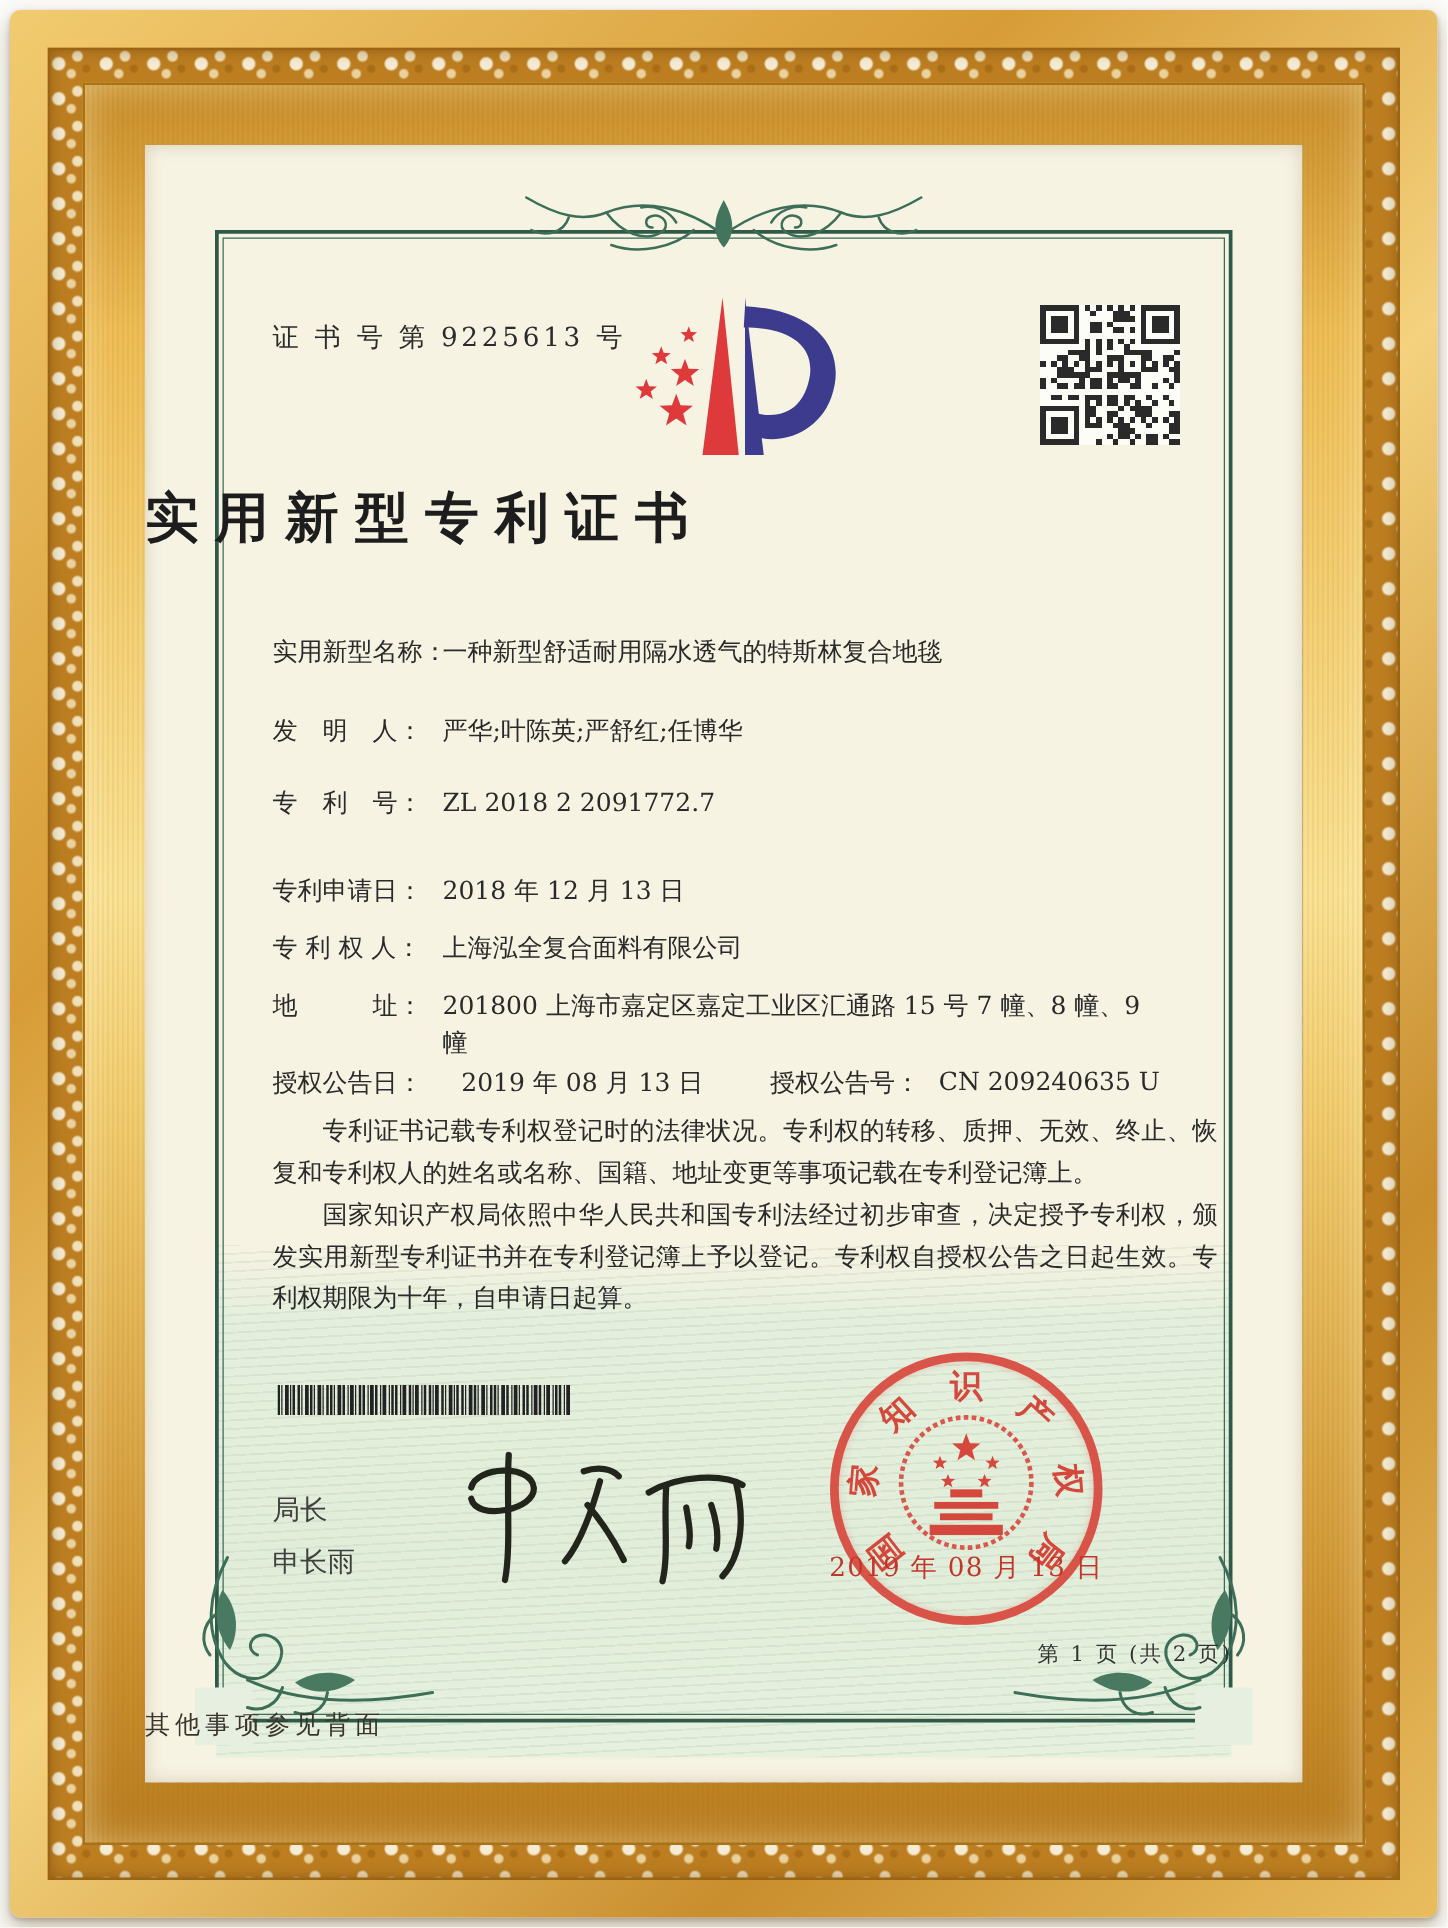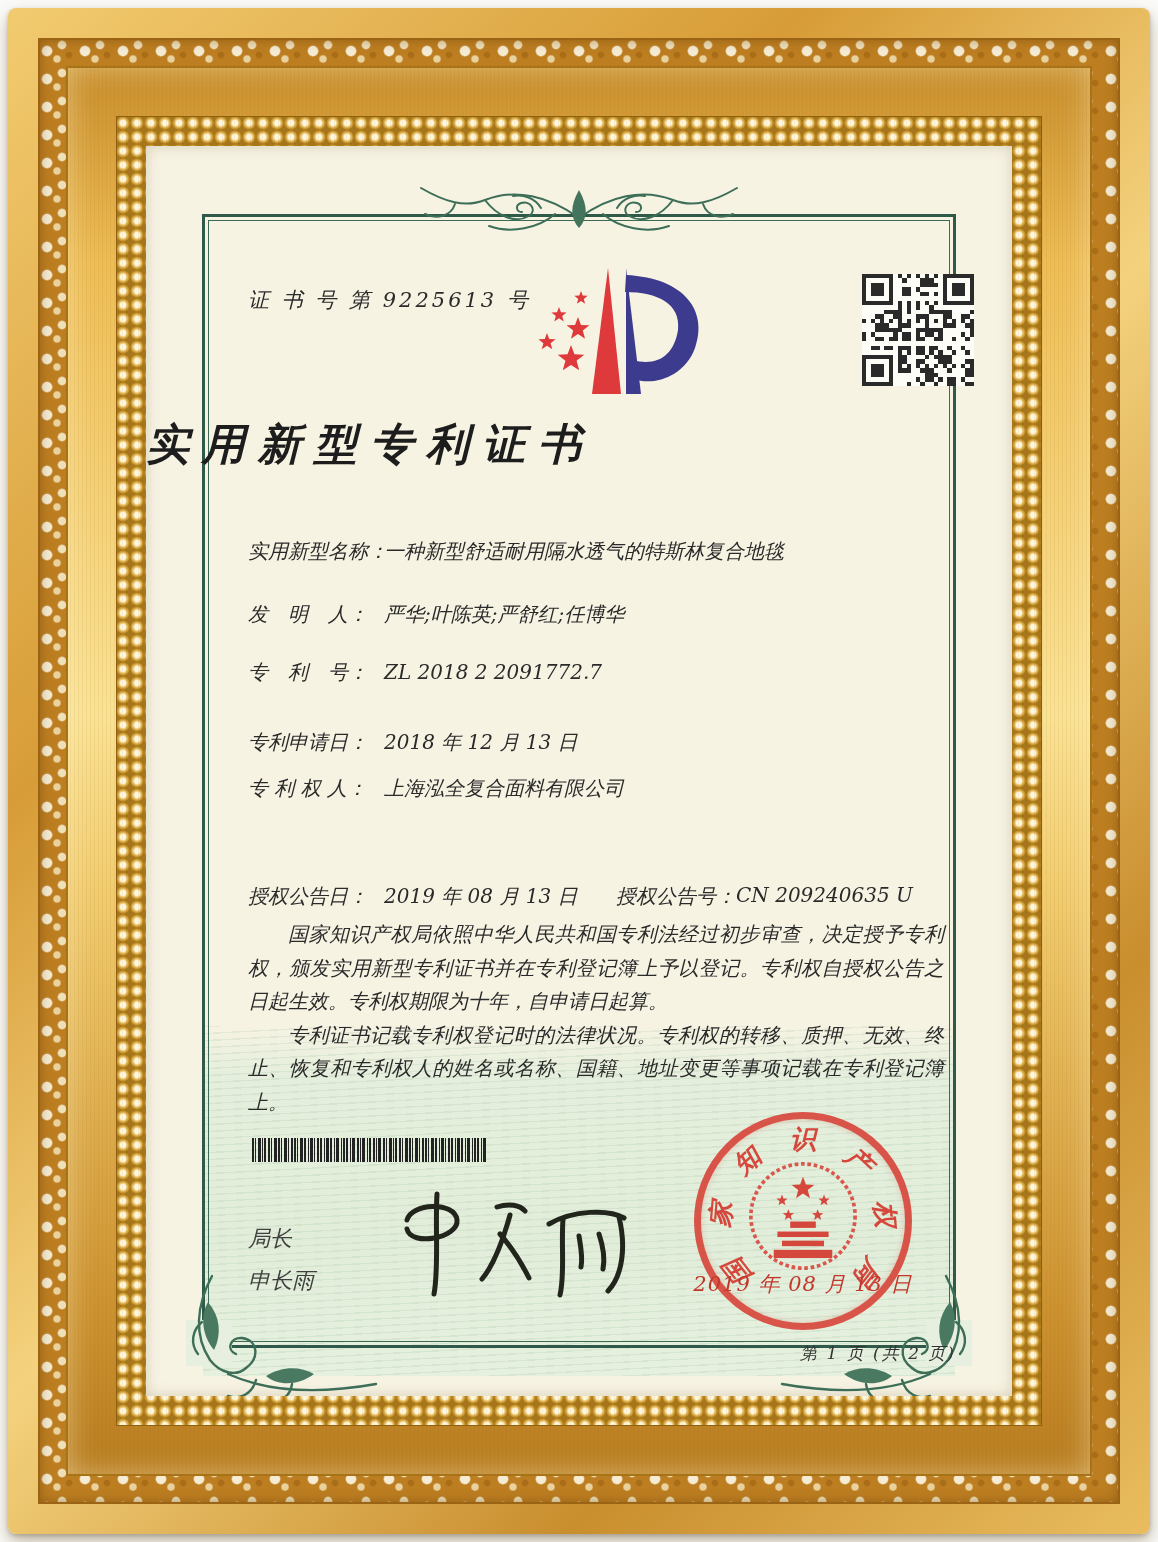--- a/index.html
+++ b/index.html
@@ -20,24 +20,24 @@
            radial-gradient(circle at 19px 21px, #e9d29e 0 3px, rgba(233,210,158,0) 4.5px),
            radial-gradient(circle at 31px 17px, #a86d16 0 2.5px, rgba(168,109,22,0) 4px);
          background-size:38px 28px;
          box-shadow:inset 0 0 0 2px #9a6414, inset 0 0 14px rgba(90,55,5,.55);}
   .band3{padding:50px;
          background:linear-gradient(180deg,#c88d2b 0%,#eebd55 14%,#fae294 46%,#f2cd70 58%,#cd9230 88%,#b87c1f 100%);
          box-shadow:inset 0 0 0 2px #a87417, inset 0 0 30px rgba(255,244,200,.55);
          position:relative;}
   .band3::before{content:"";position:absolute;inset:0;pointer-events:none;
          background:repeating-linear-gradient(90deg, rgba(140,90,15,.08) 0 1px, rgba(255,255,255,0) 1px 4px);}
-  .band4{padding:30px;background-color:#d7a63e;
+  .band4{padding:0;background-color:#d7a63e;
          background-image:radial-gradient(circle at 7px 7px, #fff7dd 0 2.6px, #e9c065 4.2px, #b9861f 6.4px, #a8761a 7px);
          background-size:14px 14px;
-         box-shadow:inset 0 0 0 1px #8f600f;font-style:italic;}
+         box-shadow:inset 0 0 0 1px #8f600f;}
   
   .paper{position:relative;width:100%;height:100%;background:#f7f3e3;
          box-shadow:inset 0 0 14px rgba(120,100,50,.25);overflow:hidden;}
   .tint{position:absolute;left:57px;right:57px;top:880px;bottom:20px;z-index:0;pointer-events:none;
         background:
           repeating-linear-gradient(177deg, rgba(110,156,116,.12) 0 1.4px, rgba(110,156,116,0) 1.4px 7px),
           linear-gradient(180deg, rgba(227,238,220,0) 0%, rgba(227,238,220,.9) 14%, rgba(224,237,217,.95) 60%, rgba(228,240,222,.92) 100%);}
   .gborder{position:absolute;left:56px;right:56px;top:68px;bottom:48px;z-index:1;
            border:3px solid #2f5a49;}
   .gborder::after{content:"";position:absolute;inset:3px;border:1px solid #3c6a57;}
@@ -49,21 +49,21 @@
   .content{position:absolute;inset:0;z-index:4;color:#262626;}
   .certno{position:absolute;left:102px;top:140px;font-size:21px;letter-spacing:3px;color:#2b2b2b;}
   .logo{position:absolute;left:374px;top:116px;width:205px;height:142px;}
   .qr{position:absolute;left:716px;top:128px;width:112px;height:112px;background:#fdfdf8;}
   .title{position:absolute;left:0;right:0;top:270px;text-align:left;font-size:43px;font-weight:bold;
          letter-spacing:13px;color:#1d1d1d;}
   .row{position:absolute;left:102px;display:flex;font-size:20px;line-height:30px;color:#2a2a2a;}
   .row .lbl{width:136px;flex:0 0 136px;white-space:nowrap;}
   .row .val{max-width:568px;}
   .r0{top:390px}.r1{top:453px}.r2{top:511px}.r3{top:581px}.r4{top:627px}.r5{top:673px}
-  .grant{position:absolute;left:102px;top:737px;display:flex;font-size:20px;color:#2a2a2a;}
+  .grant{position:absolute;left:102px;top:737px;display:flex;font-size:20px;color:#2a2a2a;gap:15px;}
   .grant .lbl{width:136px;flex:0 0 136px;}
   .grant .gval{width:218px;}
   .grant .lbl2{margin-left:14px;white-space:nowrap;}
   .paras{position:absolute;left:102px;right:68px;top:772px;font-size:20px;line-height:33.5px;
          text-align:justify;color:#2a2a2a;}
   .paras p{margin:0;text-indent:2em;}
   .barcode{position:absolute;left:106px;top:992px;width:236px;height:24px;}
   .signer{position:absolute;left:102px;top:1072px;font-size:22px;line-height:42px;color:#404040;
           font-family:"DejaVu Sans","Liberation Sans",sans-serif;}
   .sig{position:absolute;left:205px;top:1028px;width:300px;height:140px;}
@@ -374,31 +374,35 @@
             <span class="val">ZL 2018 2 2091772.7</span>
           </div>
           <div class="row r3">
             <span class="lbl">专利申请日：</span>
             <span class="val">2018 年 12 月 13 日</span>
           </div>
           <div class="row r4">
             <span class="lbl">专 利 权 人：</span>
             <span class="val">上海泓全复合面料有限公司</span>
           </div>
+          <div class="row r5">
+            <span class="lbl">地　　　址：</span>
+            <span class="val">201800 上海市嘉定区嘉定工业区汇通路 15 号 7 幢、8 幢、9 幢</span>
+          </div>
 
           <div class="grant">
             <span class="lbl">授权公告日：</span>
             <span class="gval">2019 年 08 月 13 日</span>
             <span class="lbl2">授权公告号：</span>
             <span>CN 209240635 U</span>
           </div>
 
           <div class="paras">
+            <p>专利证书记载专利权登记时的法律状况。专利权的转移、质押、无效、终止、恢复和专利权人的姓名或名称、国籍、地址变更等事项记载在专利登记簿上。</p>
             <p>国家知识产权局依照中华人民共和国专利法经过初步审查，决定授予专利权，颁发实用新型专利证书并在专利登记簿上予以登记。专利权自授权公告之日起生效。专利权期限为十年，自申请日起算。</p>
-            <p>专利证书记载专利权登记时的法律状况。专利权的转移、质押、无效、终止、恢复和专利权人的姓名或名称、国籍、地址变更等事项记载在专利登记簿上。</p>
           </div>
 
           <svg class="barcode" id="barcode-svg" viewBox="0 0 236 24" preserveAspectRatio="none">
                     <rect x="0" y="0" width="2" height="24" fill="#222"></rect>
                     <rect x="3" y="0" width="1" height="24" fill="#222"></rect>
                     <rect x="6" y="0" width="3" height="24" fill="#222"></rect>
                     <rect x="10" y="0" width="1" height="24" fill="#222"></rect>
                     <rect x="12" y="0" width="2" height="24" fill="#222"></rect>
                     <rect x="16" y="0" width="2" height="24" fill="#222"></rect>
                     <rect x="19" y="0" width="1" height="24" fill="#222"></rect>

